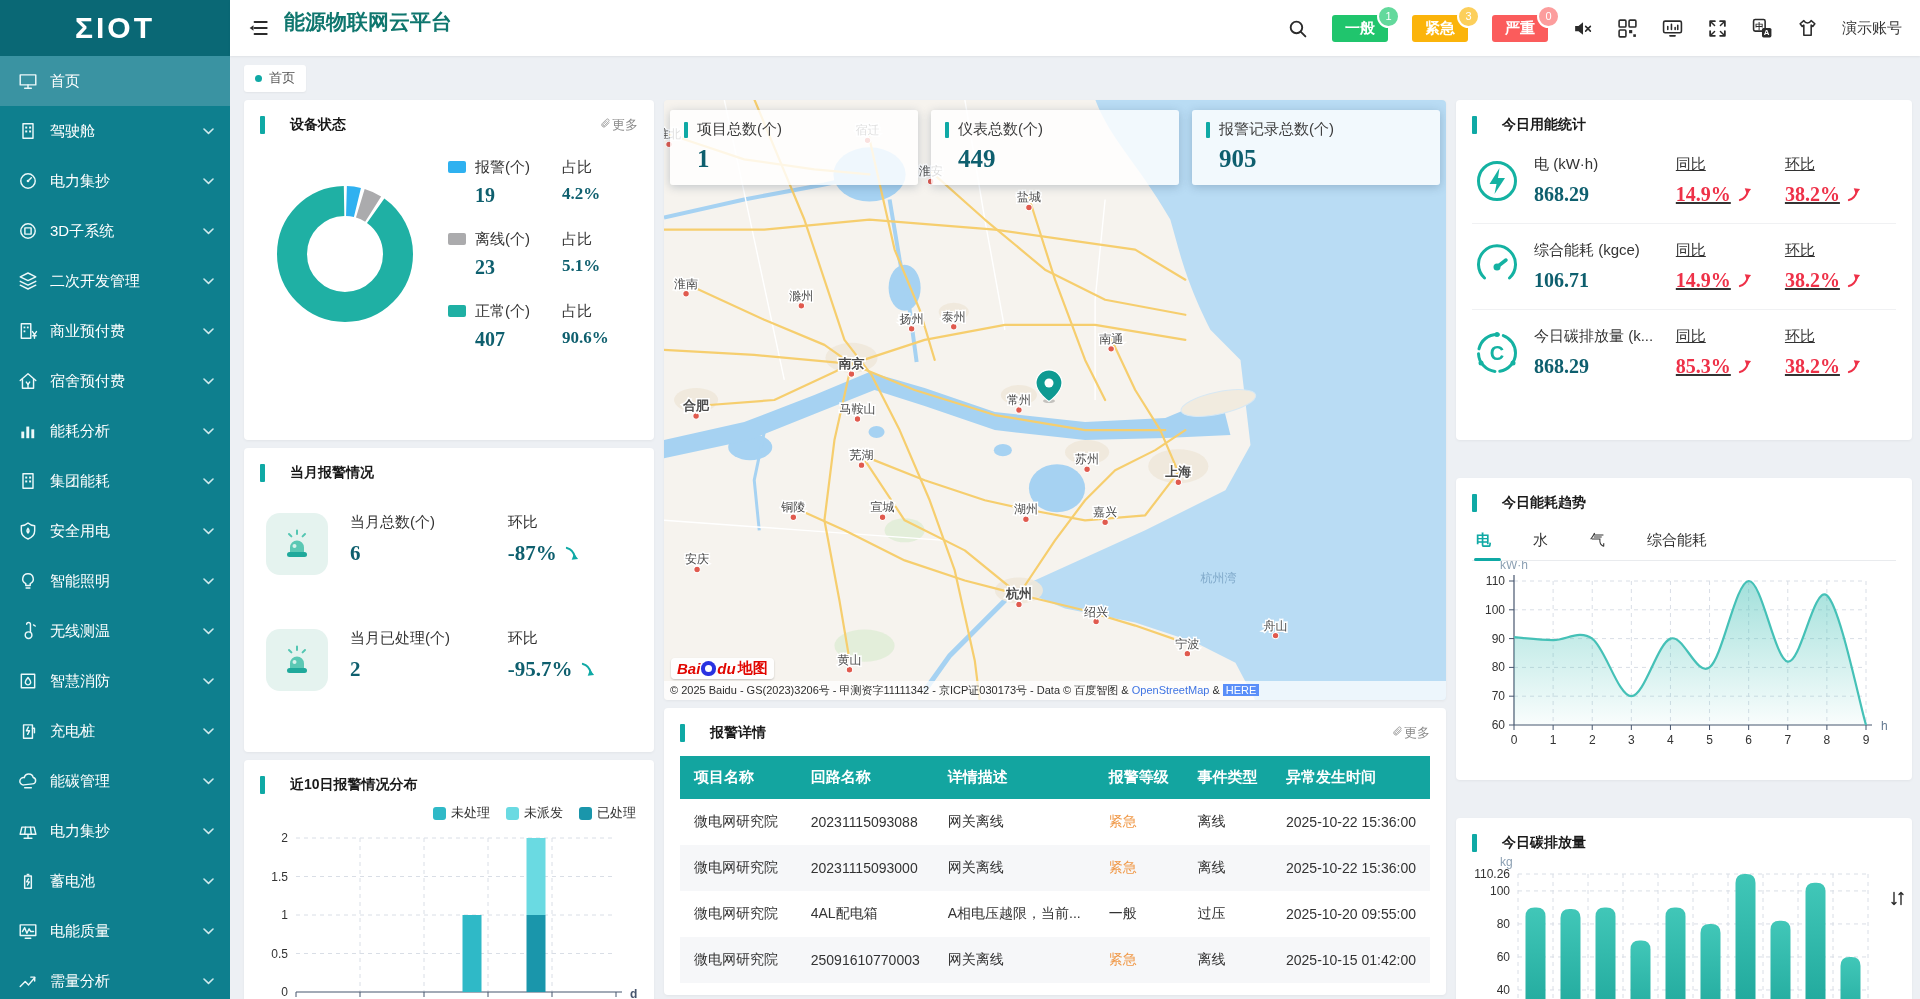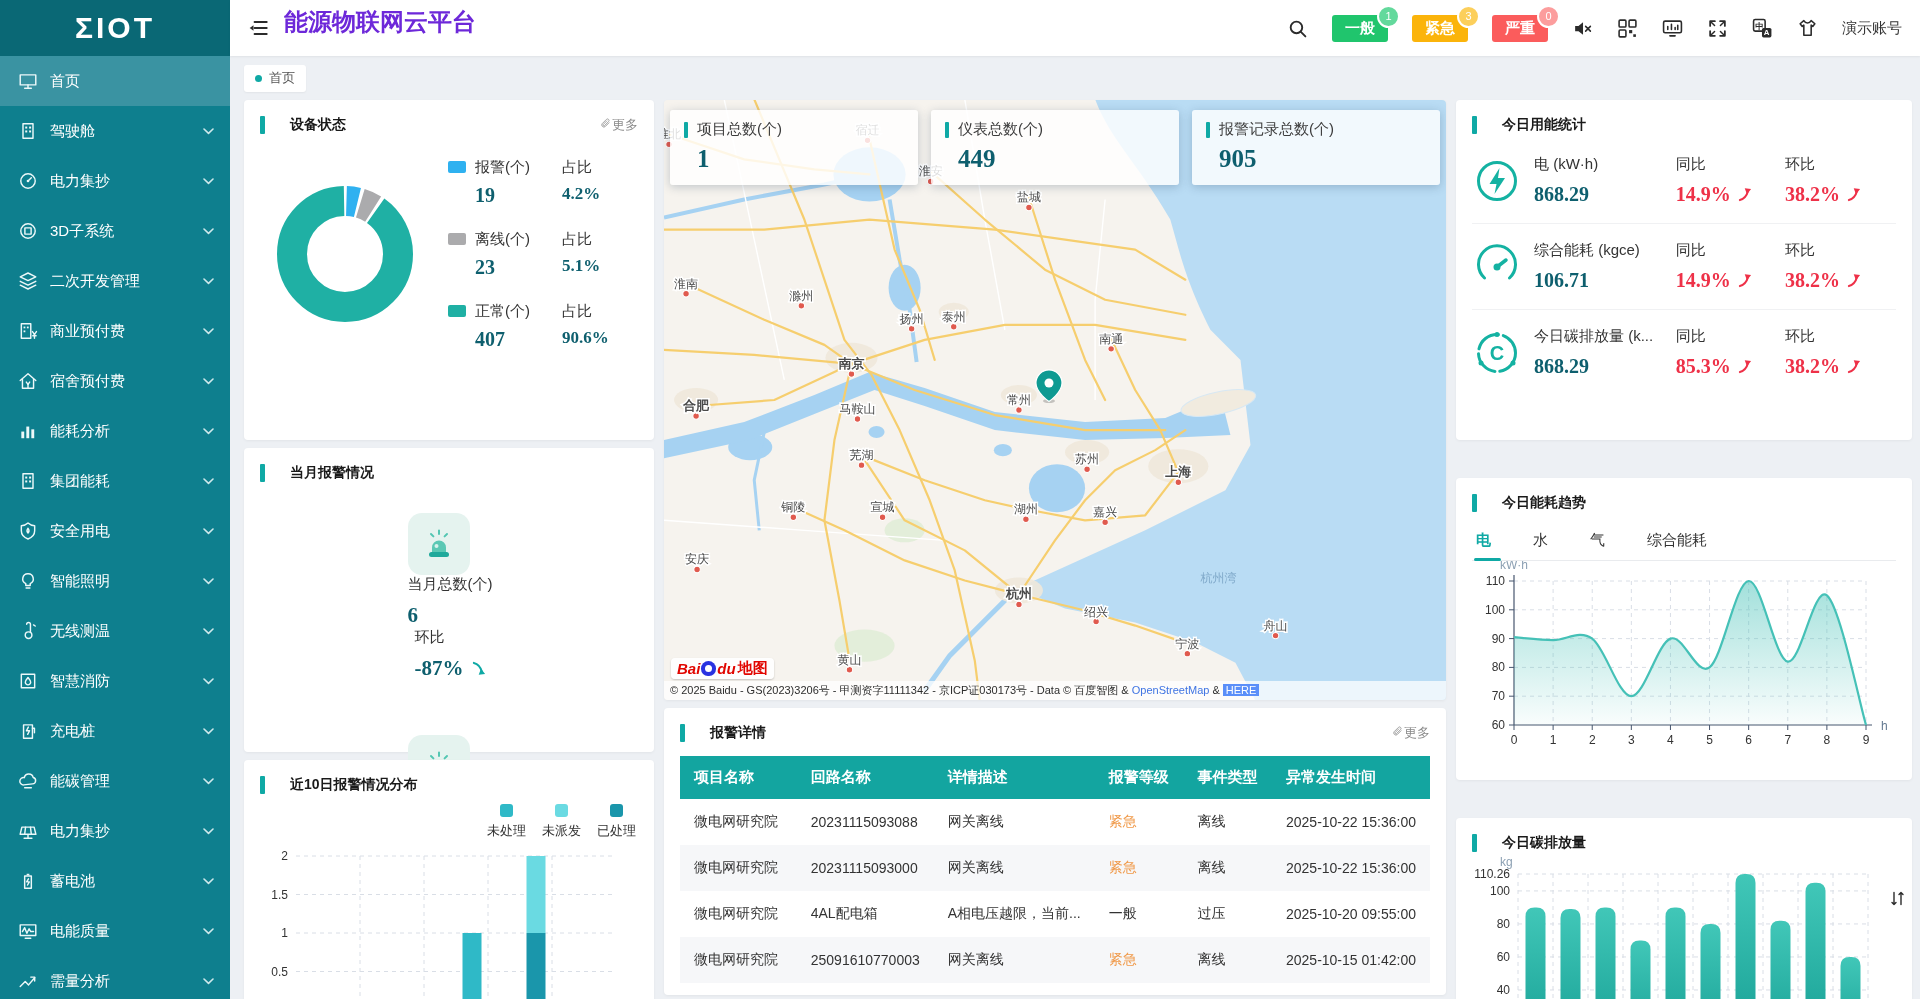--- a/index.html
+++ b/index.html
@@ -11,21 +11,21 @@
     font-size:30px;font-weight:bold;letter-spacing:3px;}
   .nav{flex:1;overflow:hidden;}
   .nav-item{height:50px;display:flex;align-items:center;padding:0 16px 0 18px;font-size:15px;cursor:pointer;}
   .nav-item.active{background:#3A93A2;}
   .nav-icon{width:20px;height:20px;margin-right:12px;flex:none;}
   .nav-label{flex:1;white-space:nowrap;}
   
   .main{flex:1;display:flex;flex-direction:column;min-width:0;}
   header{height:56px;flex:none;background:#fff;display:flex;align-items:center;padding:0 18px;box-shadow:0 1px 2px rgba(0,0,0,.06);}
   .hamburger{width:22px;height:22px;cursor:pointer;}
-  h1{font-size:24px;font-weight:700;color:#6d28d9;margin:0 0 12px 14px;}
+  h1{font-size:21px;font-weight:700;color:#0f766e;margin:0 0 12px 14px;}
   .header-right{margin-left:auto;display:flex;align-items:center;gap:24px;}
   .hicon{width:21px;height:21px;cursor:pointer;display:inline-flex;}
   .alarm-btn{position:relative;height:27px;padding:0 13px;border-radius:3px;color:#fff;font-size:15px;font-weight:700;
     display:flex;align-items:center;cursor:pointer;}
   .badge{position:absolute;top:-10px;right:-12px;width:19px;height:19px;border-radius:50%;border:2px solid #fff;
     color:#fff;font-size:11px;font-weight:400;display:flex;align-items:center;justify-content:center;}
   .account{font-size:15px;color:#333;cursor:pointer;}
   
   .breadcrumb{height:44px;flex:none;display:flex;align-items:center;padding:0 14px;}
   .crumb-tag{background:#fff;border-radius:3px;height:27px;display:inline-flex;align-items:center;padding:0 11px;
@@ -55,30 +55,30 @@
   .device-body{display:flex;margin-top:18px;align-items:center;}
   #donut{flex:none;}
   .dlegend{flex:1;display:flex;flex-direction:column;gap:23px;padding-left:12px;}
   .dleg-row{display:grid;grid-template-columns:1fr 76px;}
   .dleg-l1{display:flex;align-items:center;gap:9px;font-size:15px;color:#333;}
   .swatch{width:18px;height:12px;border-radius:2px;flex:none;}
   .dleg-val{margin:7px 0 0 27px;font-family:"Liberation Serif",serif;font-weight:700;font-size:20px;color:#0E5F6E;}
   .dleg-ratio-label{font-size:15px;color:#333;}
   .dleg-ratio{margin-top:7px;font-family:"Liberation Serif",serif;font-weight:700;font-size:17px;color:#0E5F6E;}
   
-  .mrow{display:flex;align-items:center;padding:27px 4px 27px 6px;flex-direction:column;}
+  .mrow{display:flex;padding:27px 4px 27px 6px;}
   .micon{width:62px;height:62px;border-radius:14px;background:#E5F3EF;display:flex;align-items:center;justify-content:center;
     margin-right:22px;flex:none;}
   .mcol1{flex:1.25;}
   .mcol2{flex:1;}
   .mlabel2{font-size:15px;color:#333;}
   .mval{margin-top:9px;font-family:"Liberation Serif",serif;font-weight:700;font-size:21px;color:#0E5F6E;display:flex;align-items:center;gap:8px;}
   
   .c10-legend{display:flex;gap:16px;justify-content:flex-end;font-size:13px;color:#333;margin:6px 2px 2px 0;}
-  .c10-item{display:flex;align-items:center;gap:5px;cursor:pointer;flex-direction:column;}
+  .c10-item{display:flex;align-items:center;gap:5px;cursor:pointer;}
   .c10-sw{width:13px;height:13px;border-radius:3px;}
   
   #map{position:absolute;inset:0;width:100%;height:100%;}
   .map-cards{position:absolute;top:10px;left:6px;right:6px;display:flex;gap:13px;}
   .mcard{flex:1;background:rgba(255,255,255,.82);border-radius:3px;box-shadow:0 2px 10px rgba(30,60,90,.25);padding:10px 14px 12px;}
   .mcard-label{display:flex;align-items:center;gap:9px;font-size:15px;color:#3c3c3c;}
   .mcard-bar{width:4px;height:16px;background:#0FA9A5;border-radius:1px;flex:none;}
   .mcard-value{margin:6px 0 0 13px;font-family:"Liberation Serif",serif;font-weight:700;font-size:25px;color:#0E5F6E;}
   .baidu-logo{position:absolute;left:7px;bottom:21px;background:rgba(255,255,255,.9);border-radius:4px;padding:1px 6px;
     font-weight:700;font-style:italic;font-size:15px;display:flex;align-items:center;box-shadow:0 1px 2px rgba(0,0,0,.2);}
@@ -94,21 +94,21 @@
   th{background:#13A5A0;color:#fff;font-size:15px;font-weight:700;text-align:left;padding:12px 14px;white-space:nowrap;}
   td{font-size:14px;color:#333;padding:14px;white-space:nowrap;}
   tbody tr:nth-child(even){background:#f6f7f9;}
   .lv-urgent{color:#F09A4A;}
   .lv-normal{color:#333;}
   
   .erow{display:flex;align-items:center;padding:17px 2px;border-bottom:1px solid #f0f1f3;}
   .erow:last-child{border-bottom:none;}
   .eicon{width:46px;height:46px;margin-right:14px;flex:none;}
   .ecol-main{flex:1.3;min-width:0;}
-  .ecol{flex:1;}
+  .ecol{flex:1;text-decoration:underline;}
   .elabel{font-size:15px;color:#333;white-space:nowrap;}
   .evalue{margin-top:9px;font-family:"Liberation Serif",serif;font-weight:700;font-size:20px;color:#0E5F6E;display:flex;align-items:center;gap:7px;}
   .evalue.red{color:#EE3148;}
   
   .tabs{display:flex;gap:38px;border-bottom:1px solid #e9ebee;margin-top:8px;padding:0 2px;}
   .tab{padding:7px 2px 10px;font-size:15px;color:#333;position:relative;cursor:pointer;}
   .tab.active{color:#0FA9A5;font-weight:700;}
   .tab.active::after{content:"";position:absolute;left:0;bottom:-1px;width:27px;height:3px;background:#0FA9A5;border-radius:2px;}
   .carbon-tool{position:absolute;right:6px;top:72px;width:17px;height:17px;cursor:pointer;}
 </style>

